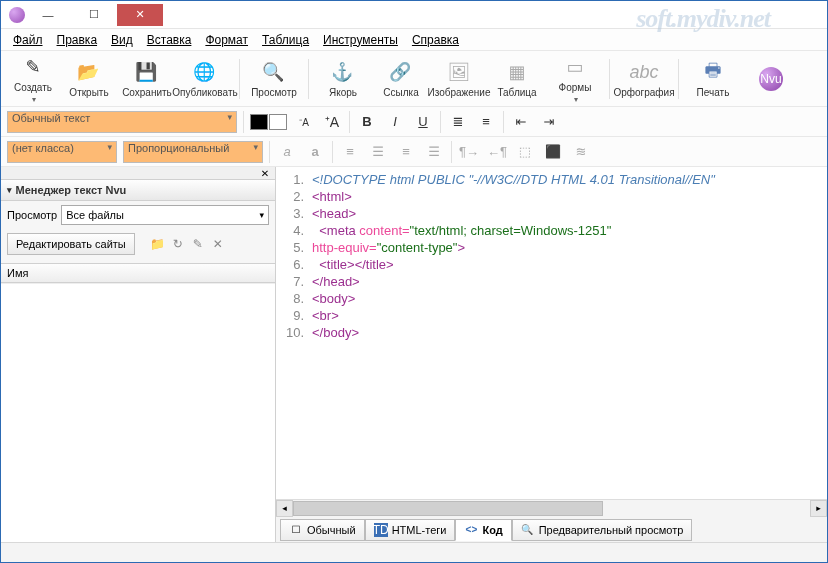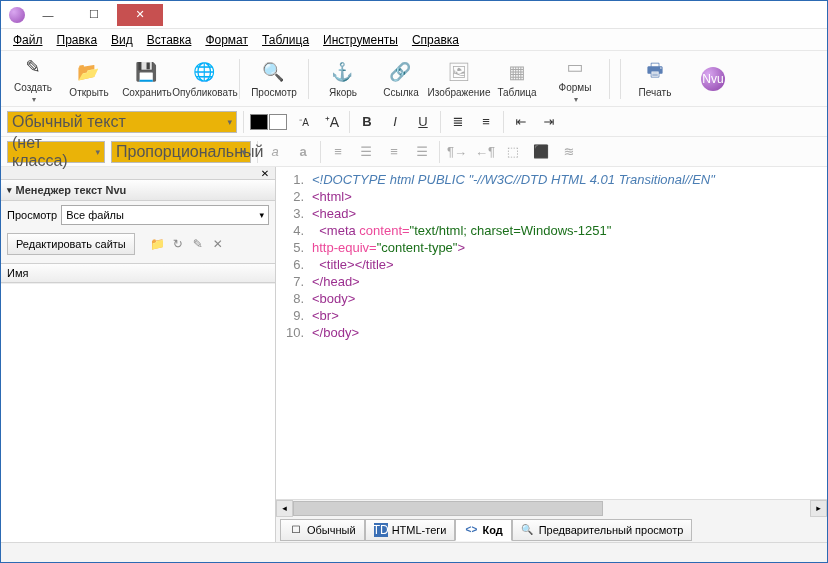--- a/index.html
+++ b/index.html
@@ -13,27 +13,27 @@
 .win-close { background: #c75050; color: #fff; width: 46px; }
 .menubar { height: 22px; display: flex; align-items: center; padding: 0 6px; gap: 2px; background: #fdfdfd; border-bottom: 1px solid #e8e8e8; font-size: 12px; }
 .menubar span { padding: 2px 6px; cursor: pointer; }
 .menubar span u { }
 .toolbar1 { height: 56px; display: flex; align-items: center; padding: 2px 6px; gap: 2px; background: #fcfcfc; border-bottom: 1px solid #e8e8e8; }
 .tb1-item { width: 56px; display: flex; flex-direction: column; align-items: center; justify-content: center; font-size: 10px; color: #333; cursor: pointer; gap: 2px; padding: 2px 0; }
 .tb1-item.first { width: 52px; }
 .tb1-icon { width: 28px; height: 26px; display: flex; align-items: center; justify-content: center; font-size: 18px; }
 .tb1-sep { width: 1px; height: 40px; background: #e0e0e0; margin: 0 4px; }
 .toolbar2 { height: 30px; display: flex; align-items: center; padding: 2px 6px; gap: 6px; background: #fcfcfc; border-bottom: 1px solid #e8e8e8; }
-.combo { height: 22px; border: 1px solid #bbb; background: #eab308; display: flex; align-items: center; padding: 0 4px; font-size: 16px; color: #555; position: relative; }
+.combo { height: 22px; border: 1px solid #bbb; background: #fdba74; display: flex; align-items: flex-start; padding: 0 4px; font-size: 11px; color: #555; position: relative; }
 .combo::after { content: "▾"; position: absolute; right: 4px; font-size: 9px; color: #666; }
 .combo1 { width: 230px; }
 .fmt-btn { width: 22px; height: 22px; display: flex; align-items: center; justify-content: center; font-size: 13px; color: #333; cursor: pointer; border: 1px solid transparent; }
 .color-swatch { width: 18px; height: 16px; border: 1px solid #888; }
 .toolbar3 { height: 30px; display: flex; align-items: center; padding: 2px 6px; gap: 6px; background: #fcfcfc; border-bottom: 1px solid #e8e8e8; }
-.combo3a { width: 98px; }
+.combo3a { width: 110px; }
 .combo3b { width: 140px; }
 .body-area { flex: 1; display: flex; overflow: hidden; }
 .sidebar { width: 275px; border-right: 1px solid #d0d0d0; display: flex; flex-direction: column; background: #f6f6f6; }
 .side-top { height: 12px; background: #f0f0f0; display: flex; justify-content: flex-end; align-items: center; padding-right: 4px; font-size: 10px; }
 .side-close { width: 12px; height: 12px; cursor: pointer; display: flex; align-items: center; justify-content: center; }
 .side-hdr { height: 22px; background: linear-gradient(#fefefe,#e8e8e8); border: 1px solid #d0d0d0; border-left: none; border-right: none; display: flex; align-items: center; padding: 0 6px; font-size: 11px; font-weight: bold; color: #333; }
 .side-hdr::before { content: "▾"; font-size: 9px; margin-right: 4px; }
 .side-row { display: flex; align-items: center; padding: 4px 6px; gap: 4px; font-size: 11px; }
 .side-combo { flex: 1; height: 20px; border: 1px solid #aaa; background: #fff; padding: 0 4px; font-size: 11px; position: relative; display: flex; align-items: center; }
 .side-combo::after { content: "▾"; position: absolute; right: 4px; font-size: 9px; }
@@ -69,20 +69,21 @@
 <div class="window">
 
   <div class="titlebar">
     <div class="title-icon"></div>
     <div class="win-btns">
       <div class="win-btn">—</div>
       <div class="win-btn">☐</div>
       <div class="win-btn win-close">✕</div>
     </div>
   </div>
+  <div class="watermark">soft.mydiv.net</div>
 
   <div class="menubar">
     <span><u>Файл</u></span>
     <span><u>Правка</u></span>
     <span><u>Вид</u></span>
     <span><u>Вставка</u></span>
     <span><u>Формат</u></span>
     <span><u>Таблица</u></span>
     <span><u>Инструменты</u></span>
     <span><u>Справка</u></span>
@@ -127,20 +128,26 @@
     <div class="tb1-item">
         <div class="tb1-icon" style="color:#aaa">▦</div>
         <span>Таблица</span>
       </div>
     <div class="tb1-item">
         <div class="tb1-icon" style="color:#aaa">▭</div>
         <span>Формы</span>
         <span class="drop-arrow">▾</span>
       </div>
     <div class="tb1-sep"></div>
+    <div class="tb1-item">
+        <div class="tb1-icon" style="color:#aaa">
+          <i>abc</i>
+        </div>
+        <span>Орфография</span>
+      </div>
     <div class="tb1-sep"></div>
     <div class="tb1-item">
         <div class="tb1-icon" style="color:#5b7fb5">🖶</div>
         <span>Печать</span>
       </div>
     <div class="tb1-item">
         <div class="tb1-icon">
           <div style="width:24px;height:24px;border-radius:50%;background:radial-gradient(circle at 30% 30%,#d9a7f0,#8b3fa8);color:#fff;font-size:12px;display:flex;align-items:center;justify-content:center">Nvu</div>
         </div>
       </div>

